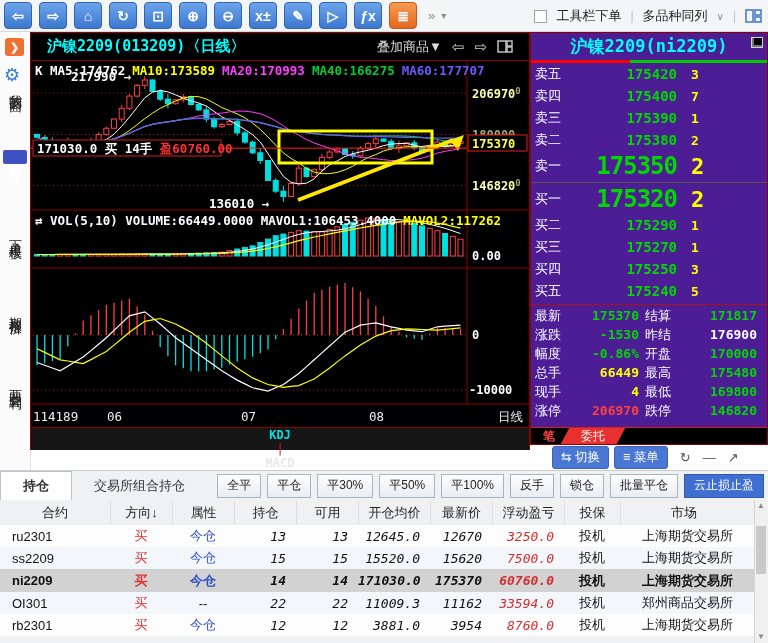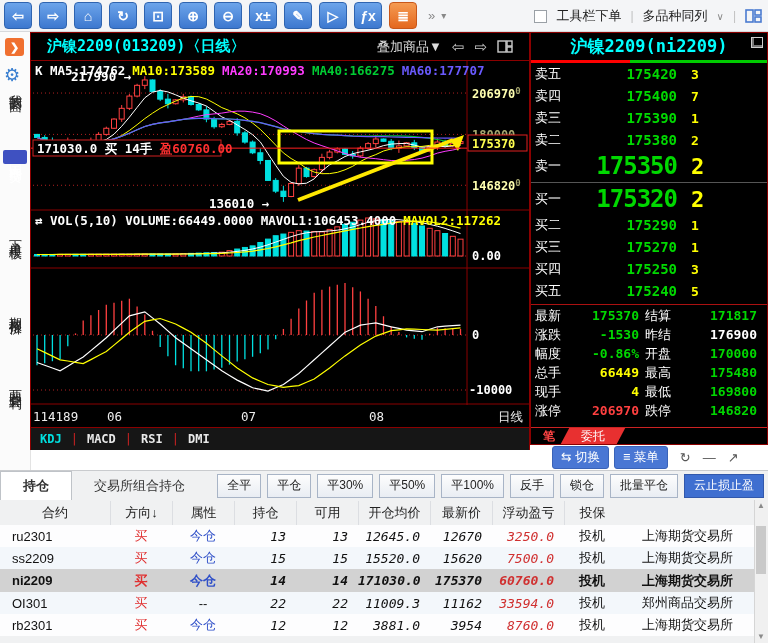--- a/index.html
+++ b/index.html
@@ -35,26 +35,26 @@
   .ch-nav{color:#ccc;font-size:15px;cursor:pointer;}
   #chart-svg{position:absolute;left:0;top:27px;}
   .ind-header{position:absolute;left:4px;font-family:"DejaVu Sans Mono",monospace;font-size:12.5px;
               font-weight:bold;white-space:nowrap;pointer-events:none;}
   .ind-header span{margin-right:7px;}
   .t-axis{position:absolute;left:0;top:372px;width:498px;height:22px;background:#000;
           font-family:"DejaVu Sans Mono",monospace;font-size:12.5px;color:#eee;}
   .t-tick{position:absolute;top:4px;}
   .t-period{position:absolute;right:6px;top:4px;color:#eee;}
   .ind-tabs{position:absolute;left:0;top:394px;width:498px;height:22px;background:#161616;border-top:1px solid #8b0000;
-            display:flex;align-items:center;font-family:"DejaVu Sans Mono",monospace;font-size:12px;color:#e8e8e8;}
+            display:flex;align-items:center;font-family:"DejaVu Sans Mono",monospace;font-size:12px;color:#e8e8e8;flex-direction:column;}
   .ind-tab{padding:0 9px;cursor:pointer;font-weight:bold;}
   .ind-tab.active{color:#00e0e0;}
   .ind-sep{color:#cc2222;}
   
-  .quote{position:absolute;left:530px;top:32px;width:238px;height:413px;background:#000000;
+  .quote{position:absolute;left:530px;top:32px;width:238px;height:413px;background:#4c1d95;
          border:1px solid #8b0000;box-sizing:border-box;font-family:"DejaVu Sans Mono",monospace;}
   .q-title{height:27px;display:flex;align-items:center;justify-content:center;position:relative;}
   .q-name{color:#00ffff;font-size:17px;font-weight:bold;}
   .win-ico{position:absolute;right:4px;top:4px;width:10px;height:9px;border:1px solid #cfcfcf;background:#000;box-shadow:inset 2px -2px 0 #777;}
   .ratio{height:3px;display:flex;}
   .ratio .r{background:#ff0000;}
   .ratio .g{background:#00cc00;flex:1;}
   .book-row{height:22px;display:grid;grid-template-columns:46px 96px 1fr;align-items:center;padding:0 4px;cursor:pointer;}
   .book-row .lab{color:#fff;font-size:13px;font-family:"Liberation Sans",sans-serif;}
   .book-row .prc{color:#00d800;font-size:14px;font-weight:bold;text-align:right;}
@@ -593,20 +593,21 @@
     <div class="p-grid p-header" id="p-header">
         <span class="hc">合约</span>
         <span class="hc">方向↓</span>
         <span class="hc">属性</span>
         <span class="hc">持仓</span>
         <span class="hc">可用</span>
         <span class="hc">开仓均价</span>
         <span class="hc">最新价</span>
         <span class="hc">浮动盈亏</span>
         <span class="hc">投保</span>
+        <span class="hc">市场</span>
       </div>
     <div class="p-rows" id="p-rows">
         <div class="p-grid p-row">
           <span class="pc l">ru2301</span>
           <span class="pc c dir">买</span>
           <span class="pc c attr">今仓</span>
           <span class="pc r">13</span>
           <span class="pc r">13</span>
           <span class="pc r">12645.0</span>
           <span class="pc r">12670</span>

